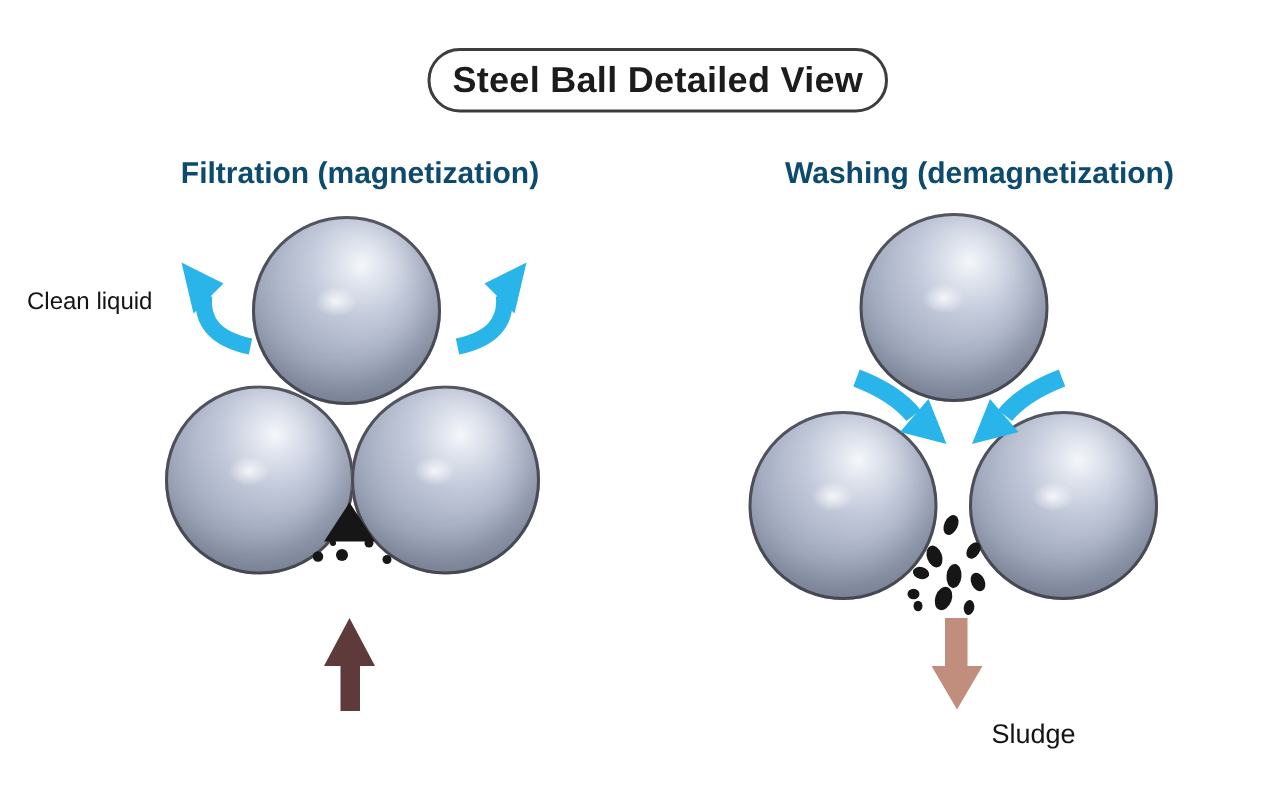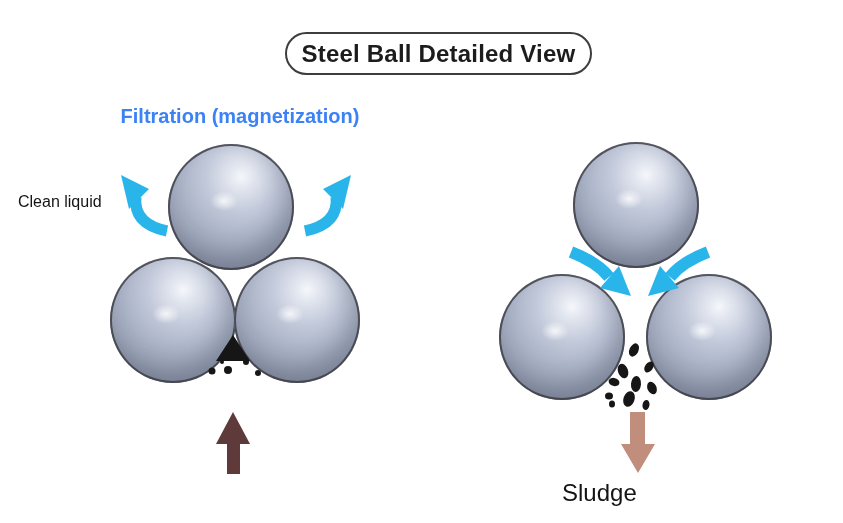--- a/index.html
+++ b/index.html
@@ -7,29 +7,29 @@
     position:relative; width:843px; height:523px; background:#ffffff;
     font-family:"Liberation Sans", sans-serif; overflow:hidden;
   }
   .title-pill {
     position:absolute; left:285px; top:32px; width:307px; height:43px;
     box-sizing:border-box; border:2px solid #3d3d3d; border-radius:22px;
     display:flex; align-items:center; justify-content:center;
     font-weight:bold; font-size:24px; color:#1c1c1c; letter-spacing:0.2px;
   }
   .heading {
-    position:absolute; font-weight:bold; font-size:20px; color:#3b82f6;
+    position:absolute; font-weight:bold; font-size:20px; color:#0c4a6e;
     text-align:center; white-space:nowrap;
   }
   #heading-filtration { left:90px;  top:105px; width:300px; }
   #heading-washing    { left:493px; top:105px; width:320px; }
   .label { position:absolute; font-size:16px; color:#141414; white-space:nowrap; }
   #clean-label  { left:18px;  top:193px; }
   #dirty-label  { left:162px; top:481px; width:155px; text-align:center; font-size:20px; }
-  #sludge-label { left:562px; top:479px; width:155px; text-align:left; font-size:24px; }
+  #sludge-label { left:562px; top:479px; width:155px; text-align:right; font-size:18px; }
 
   .ball {
     position:absolute; width:126px; height:126px; border-radius:50%;
     background: radial-gradient(circle at 58% 26%,
       #f5f7fa 0%, #e2e6ef 10%, #c2c9da 30%, #aab2c6 52%,
       #969eb2 72%, #868ea1 88%, #7b8396 100%);
     box-shadow: inset 0 0 0 2px rgba(58,58,64,0.8),
                 inset -8px -14px 22px rgba(66,72,94,0.30);
   }
   .ball::after {
@@ -49,20 +49,21 @@
 </head>
 <body>
 
 <div class="canvas">
 
   <div class="title-pill">
     <span>Steel Ball Detailed View</span>
   </div>
 
   <div class="heading" id="heading-filtration">Filtration (magnetization)</div>
+  <div class="heading" id="heading-washing">Washing (demagnetization)</div>
 
   <div class="ball" id="ball-f-top"></div>
   <div class="ball" id="ball-f-left"></div>
   <div class="ball" id="ball-f-right"></div>
 
   <div class="ball" id="ball-w-top"></div>
   <div class="ball" id="ball-w-left"></div>
   <div class="ball" id="ball-w-right"></div>
 
   <svg class="overlay" width="843" height="523" viewBox="0 0 843 523">

